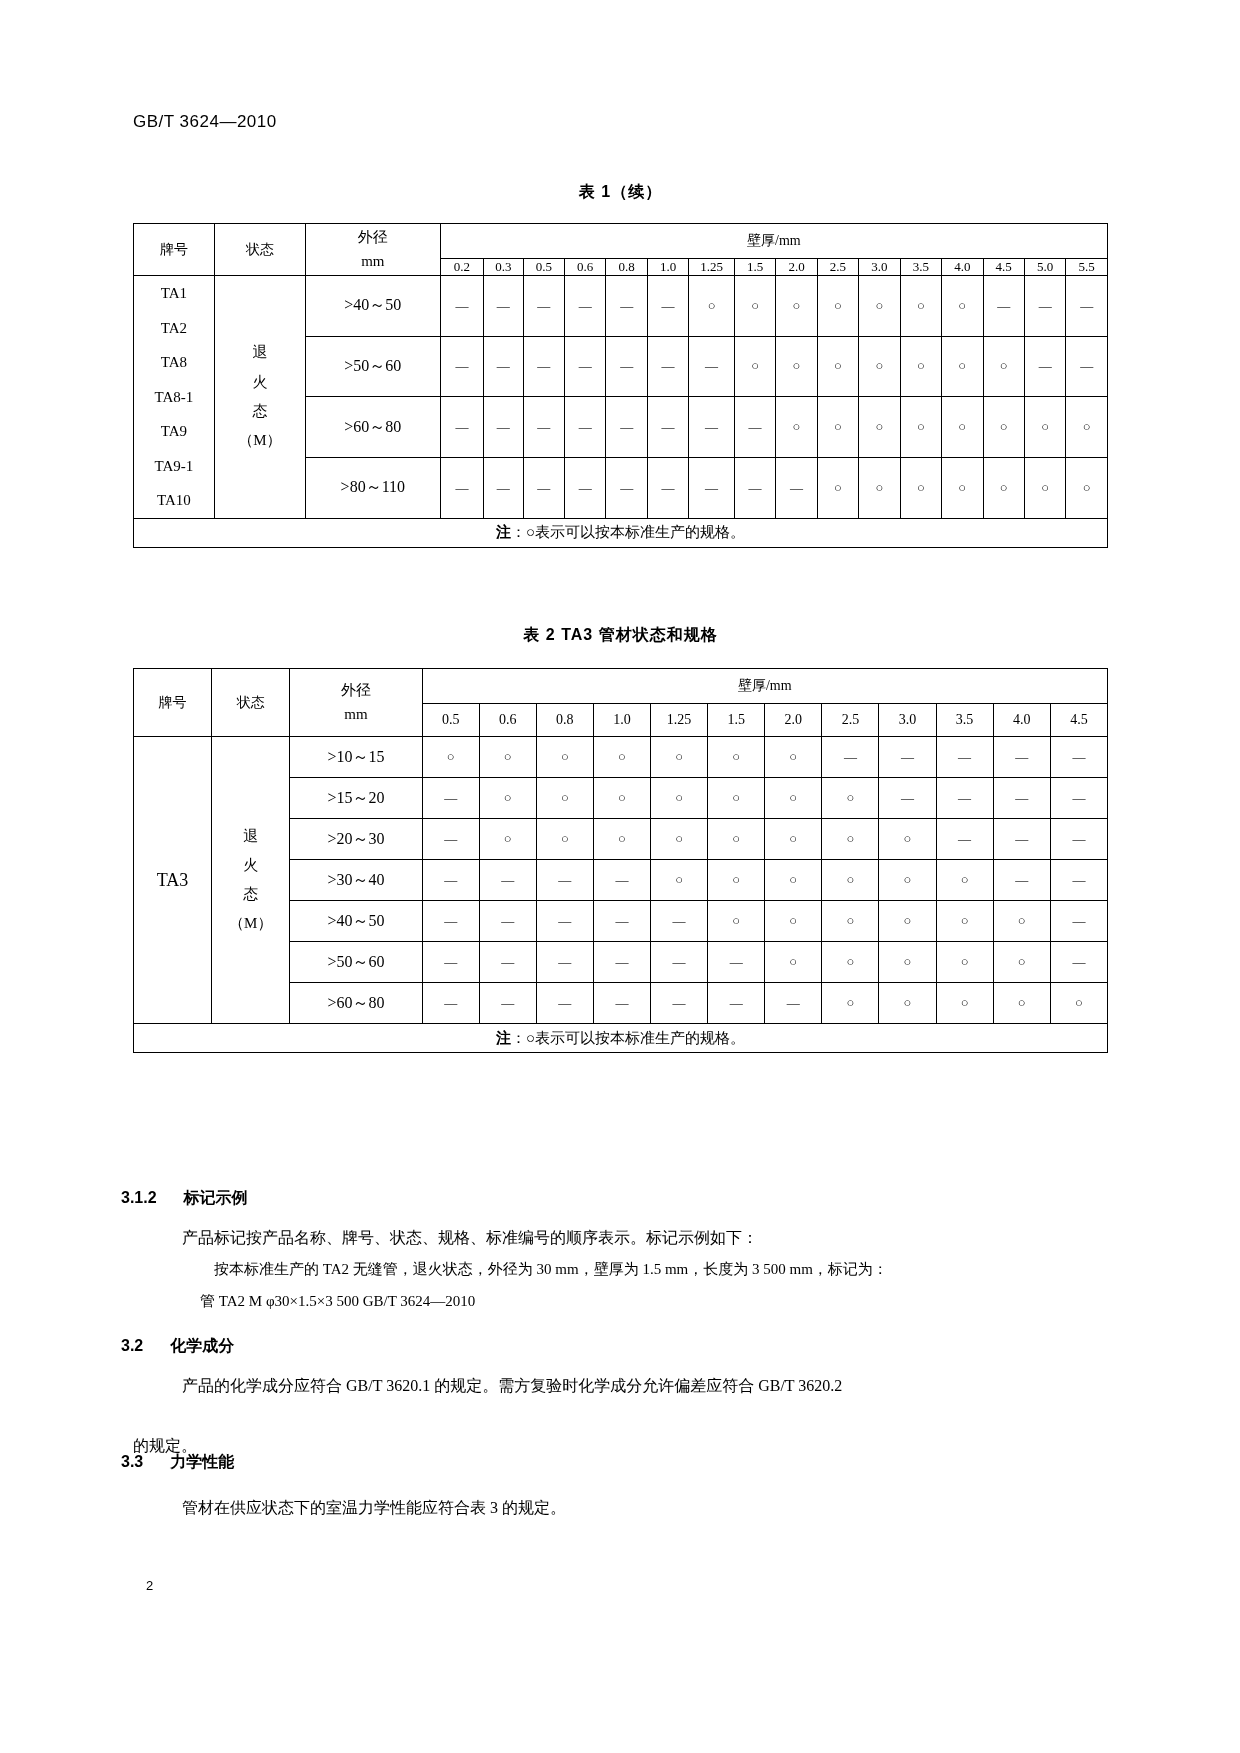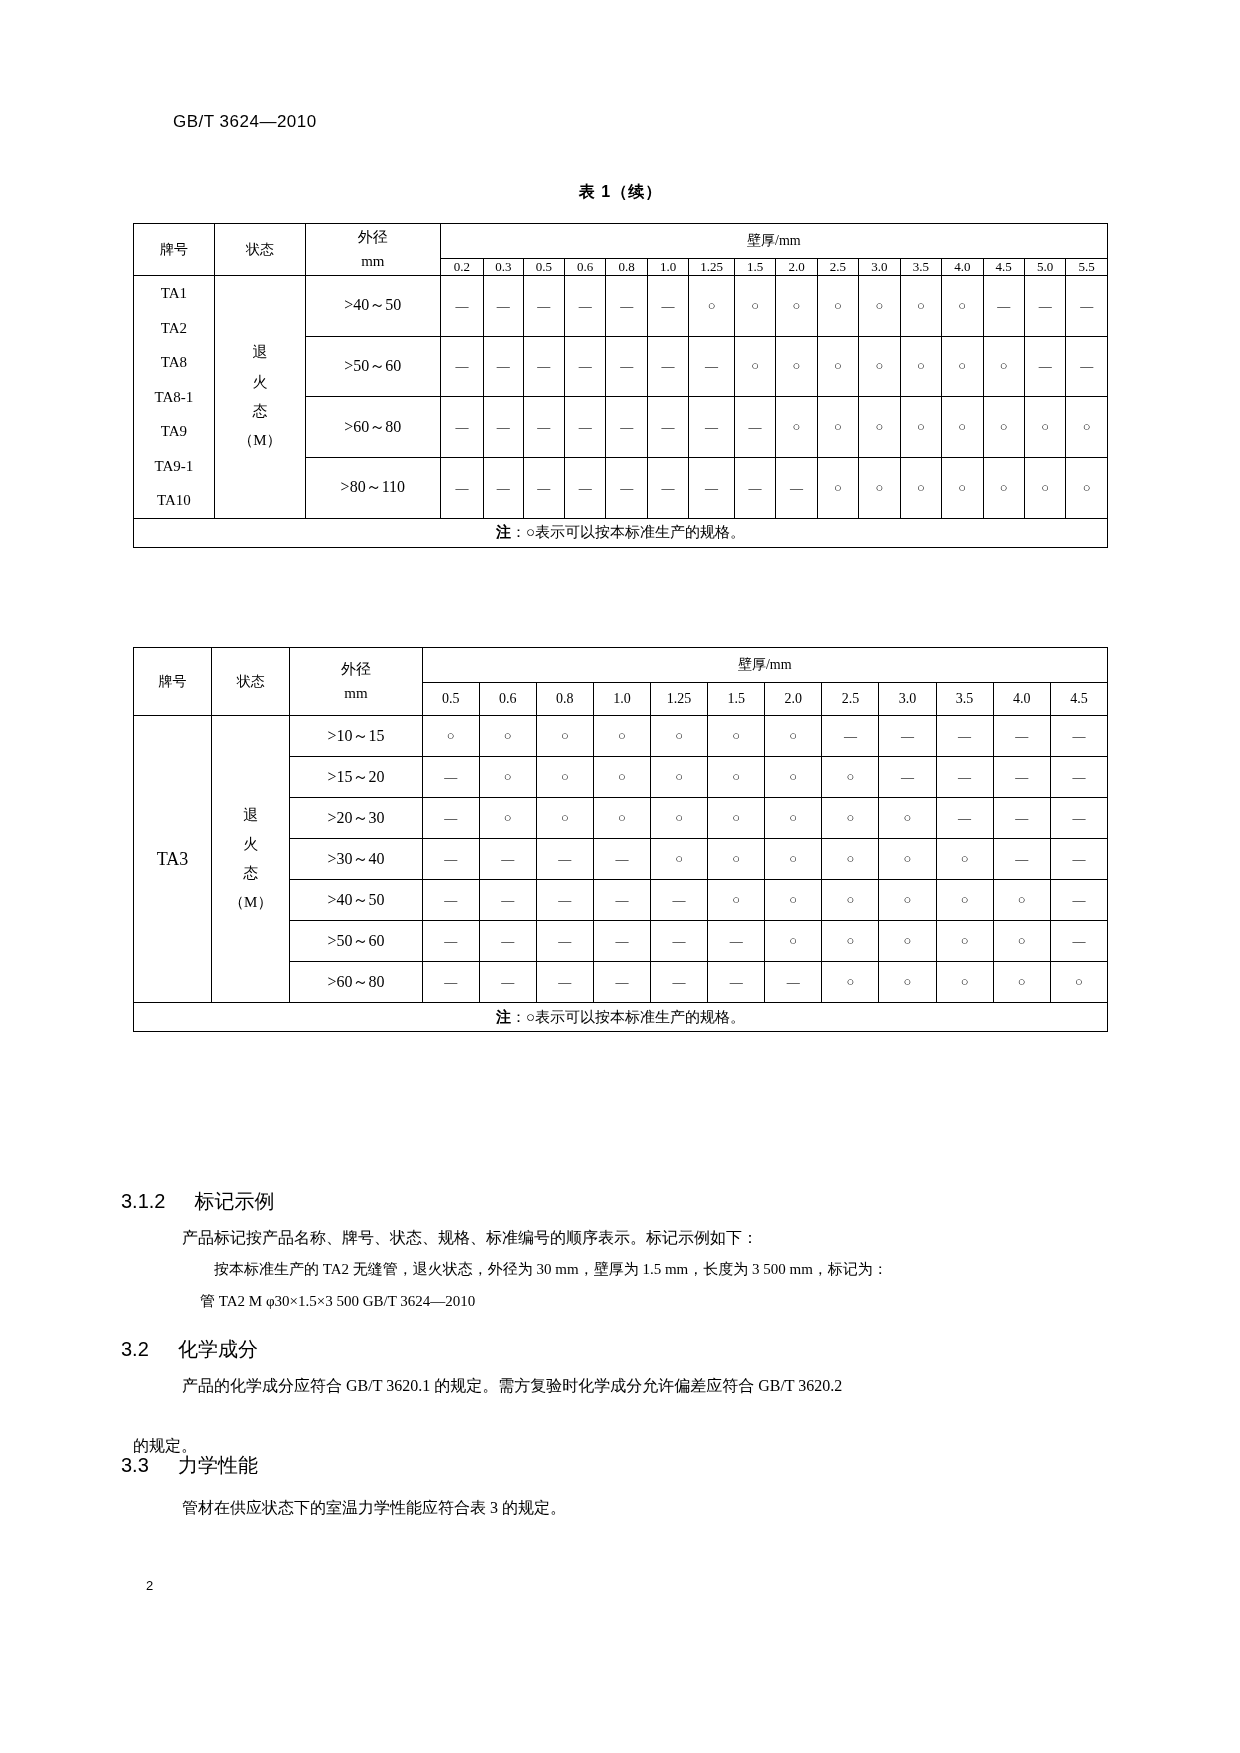--- a/index.html
+++ b/index.html
@@ -20,21 +20,20 @@
     width: 1240px;
     height: 1753px;
   }
   .header-code {
     position: absolute;
     left: 133px;
     top: 112px;
     font-family: "Liberation Sans", sans-serif;
     font-size: 17px;
     letter-spacing: 0.5px;
-    margin-left: 40px;
   }
   .footer-page {
     position: absolute;
     left: 146px;
     top: 1430px;
     font-family: "Liberation Sans", sans-serif;
     font-size: 13px;
   }
 
   .table-caption {
@@ -89,22 +88,22 @@
   .unit-2l {
     line-height: 1.55;
     font-size: 15px;
     padding: 4px 0;
   }
 
   
   .sec-head {
     position: absolute;
     font-family: "Liberation Sans", sans-serif;
-    font-weight: normal;
-    font-size: 20px;
+    font-weight: bold;
+    font-size: 16px;
   }
   .para {
     position: absolute;
     font-size: 16px;
     line-height: 1.75;
   }
   .small-txt { font-size: 15px; margin-left: 32px; }
 </style>
 </head>
 <body>
@@ -265,20 +264,21 @@
         <tr class="note-row">
           <td colspan="19">
             <b>注</b><span>：○表示可以按本标准生产的规格。</span>
           </td>
         </tr>
       </tbody>
     </table>
   </div>
 
   <div class="tbl-wrap" style="left:133px; top:625px; width:975px;">
+    <div class="table-caption">表 2    TA3 管材状态和规格</div>
 
     <table class="spec" style="margin-top:22px; width:975px;">
       <colgroup>
         <col style="width:78px">
           <col style="width:78px">
           <col style="width:132px">
         <col style="width:57px">
           <col style="width:57px">
           <col style="width:57px">
           <col style="width:57px">

